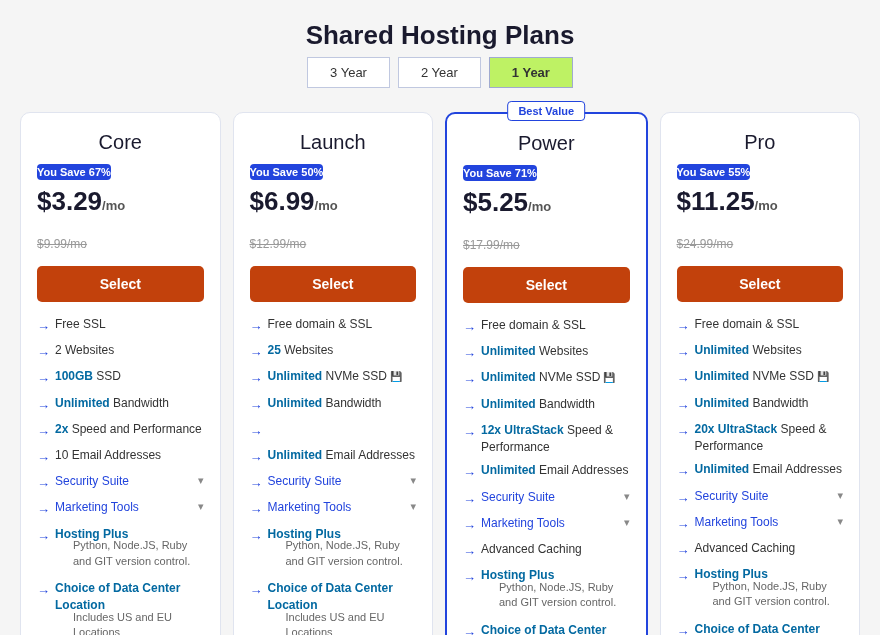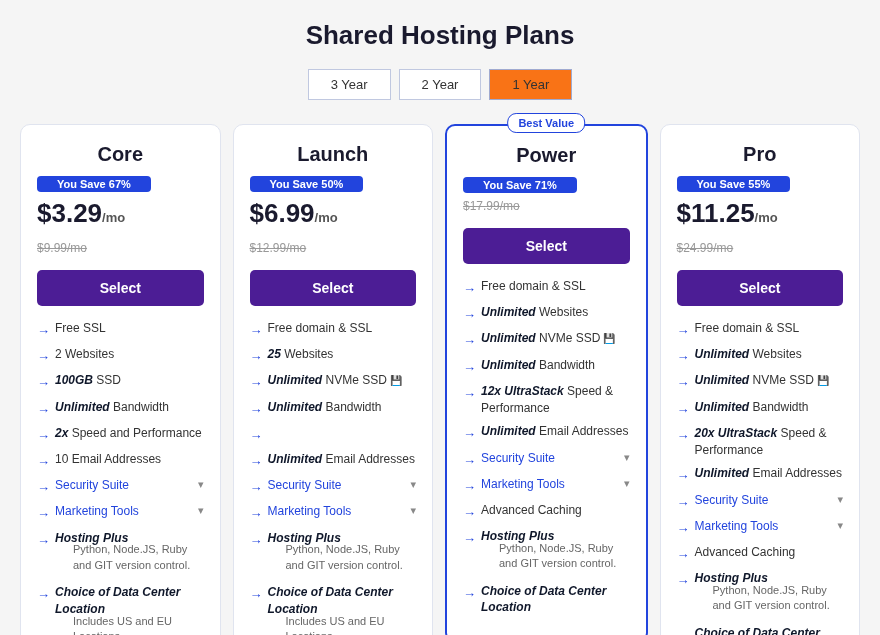--- a/index.html
+++ b/index.html
@@ -9,41 +9,41 @@
       min-height: 635px;
       display: flex;
       flex-direction: column;
       align-items: center;
       padding: 20px;
     }
     .page-title {
       font-size: 26px;
       font-weight: 600;
       color: #1a1a2e;
-      margin-bottom: 18px;
+      margin-bottom: 6px;
       text-align: center;
     }
     .billing-tabs {
       display: flex;
       gap: 8px;
       margin-bottom: 24px;
     }
     .billing-tab {
       padding: 7px 22px;
       border: 1px solid #c0c8e0;
       border-radius: 0;
       background: #fff;
       color: #333;
       font-size: 13px;
       cursor: pointer;
     }
     .billing-tab.active {
-      background: #f97316;
+      background: #bef264;
       border-color: #a0aad0;
-      font-weight: 400;
+      font-weight: 700;
     }
     .plans-container {
       display: flex;
       gap: 12px;
       align-items: flex-start;
       justify-content: center;
       width: 100%;
       max-width: 860px;
     }
     .plan-card {
@@ -63,63 +63,63 @@
       position: absolute;
       top: -13px;
       left: 50%;
       transform: translateX(-50%);
       background: #fff;
       border: 1px solid #2244dd;
       color: #2244dd;
       font-size: 11px;
       font-weight: 600;
       padding: 3px 10px;
-      border-radius: 9px;
+      border-radius: 4px;
       white-space: nowrap;
     }
     .plan-name {
       font-size: 20px;
-      font-weight: 700;
+      font-weight: 400;
       color: #1a1a2e;
       text-align: center;
       margin-bottom: 8px;
     }
     .savings-badge {
       display: inline-block;
-      padding: 2px 20px;
+      padding: 2px 0;
       border-radius: 4px;
       font-size: 11px;
       font-weight: 700;
       color: #fff;
       background: #2244dd;
       margin-bottom: 6px;
       text-align: center;
     }
     .price-row {
-      margin-bottom: 12px;
+      margin-bottom: 20px;
     }
     .price-main {
       font-size: 26px;
       font-weight: 700;
       color: #1a1a2e;
     }
     .price-suffix {
       font-size: 13px;
       color: #555;
     }
     .price-old {
       font-size: 12px;
       color: #999;
       text-decoration: line-through;
       margin-bottom: 15px;
       display: block;
     }
     .select-btn {
       width: 100%;
-      background: #4c1d95;
+      background: #c2410c;
       color: #fff;
       border: none;
       border-radius: 5px;
       padding: 10px 16px;
       font-size: 14px;
       font-weight: 600;
       cursor: pointer;
       margin-bottom: 14px;
     }
     .features-list {
@@ -134,23 +134,22 @@
       margin-bottom: 7px;
       line-height: 1.4;
     }
     .arrow-icon {
       color: #2244dd;
       font-size: 13px;
       flex-shrink: 0;
       margin-top: 1px;
     }
     .feature-text b, .feature-text strong {
-      color: #0f172a;
+      color: #0369a1;
       font-weight: 700;
-      font-style: italic;
     }
     .feature-expandable {
       display: flex;
       justify-content: space-between;
       align-items: flex-start;
       width: 100%;
     }
     .chevron-down {
       color: #888;
       font-size: 11px;
@@ -329,21 +328,21 @@
       </li>
         <li>
         <span class="arrow-icon">→</span>
         <div>
           <span class="feature-text"><strong>Choice of Data Center Location</strong></span>
           
           <div class="feature-sub">Includes US and EU Locations</div>
         </div>
       </li>
       </ul></div>
-    <div class="plan-card featured"><div class="best-value-badge">Best Value</div><div class="plan-name">Power</div><div><span class="savings-badge">You Save 71%</span></div><span class="price-old">$17.99/mo</span><button class="select-btn">Select</button><ul class="features-list">
+    <div class="plan-card featured"><div class="best-value-badge">Best Value</div><div class="plan-name">Power</div><div><span class="savings-badge">You Save 71%</span></div><div class="price-row"><span class="price-main">$5.25<span class="price-suffix">/mo</span></span></div><span class="price-old">$17.99/mo</span><button class="select-btn">Select</button><ul class="features-list">
         <li>
         <span class="arrow-icon">→</span>
         <div>
           <span class="feature-text">Free domain &amp; SSL</span>
           
           
         </div>
       </li>
         <li>
         <span class="arrow-icon">→</span>

